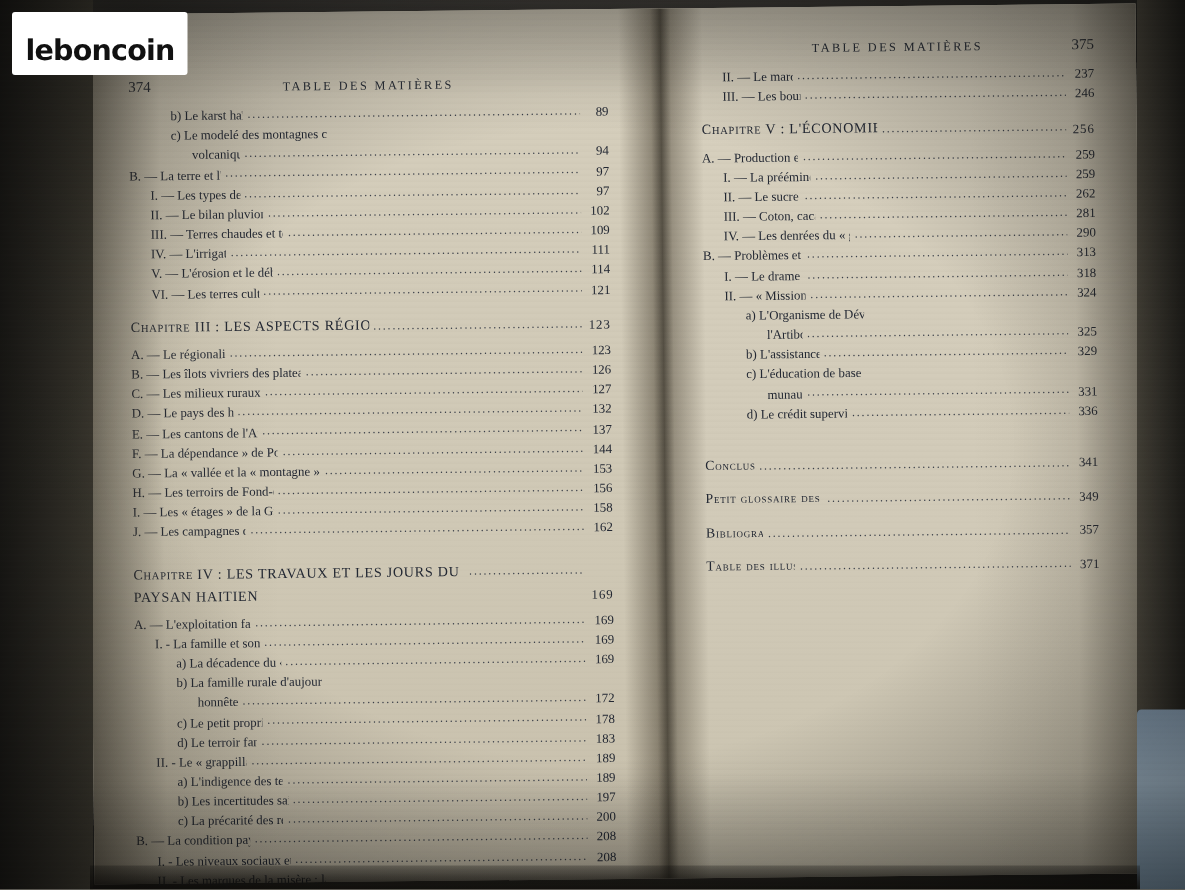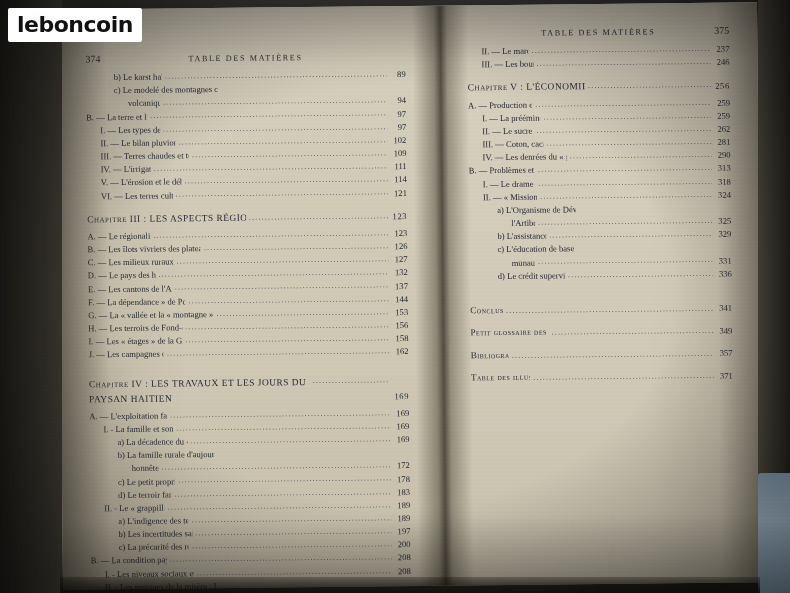--- a/index.html
+++ b/index.html
@@ -9,22 +9,22 @@
     font-family:"Liberation Serif", serif;
   }
   #scene{position:relative;width:790px;height:593px;overflow:hidden;
     background:radial-gradient(ellipse at 50% 45%, #6d6a62 0%, #4a4742 55%, #24231f 100%);}
 
   
   #watermark{
     position:absolute;left:8px;top:8px;z-index:60;
     background:#ffffff;color:#111;
     font-family:"DejaVu Sans", sans-serif;
-    font-weight:700;font-size:22px;letter-spacing:-0.5px;
-    padding:4px 9px 5px 9px;border-radius:2px;
+    font-weight:700;font-size:19px;letter-spacing:-0.5px;
+    padding:15px 9px 5px 9px;border-radius:2px;
   }
 
   
   #book{
     position:absolute;left:60px;top:6px;width:700px;height:580px;
     background:#cfc9b8;
     transform:rotate(-0.6deg);
     box-shadow:0 0 40px rgba(0,0,0,.55);
   }
   

